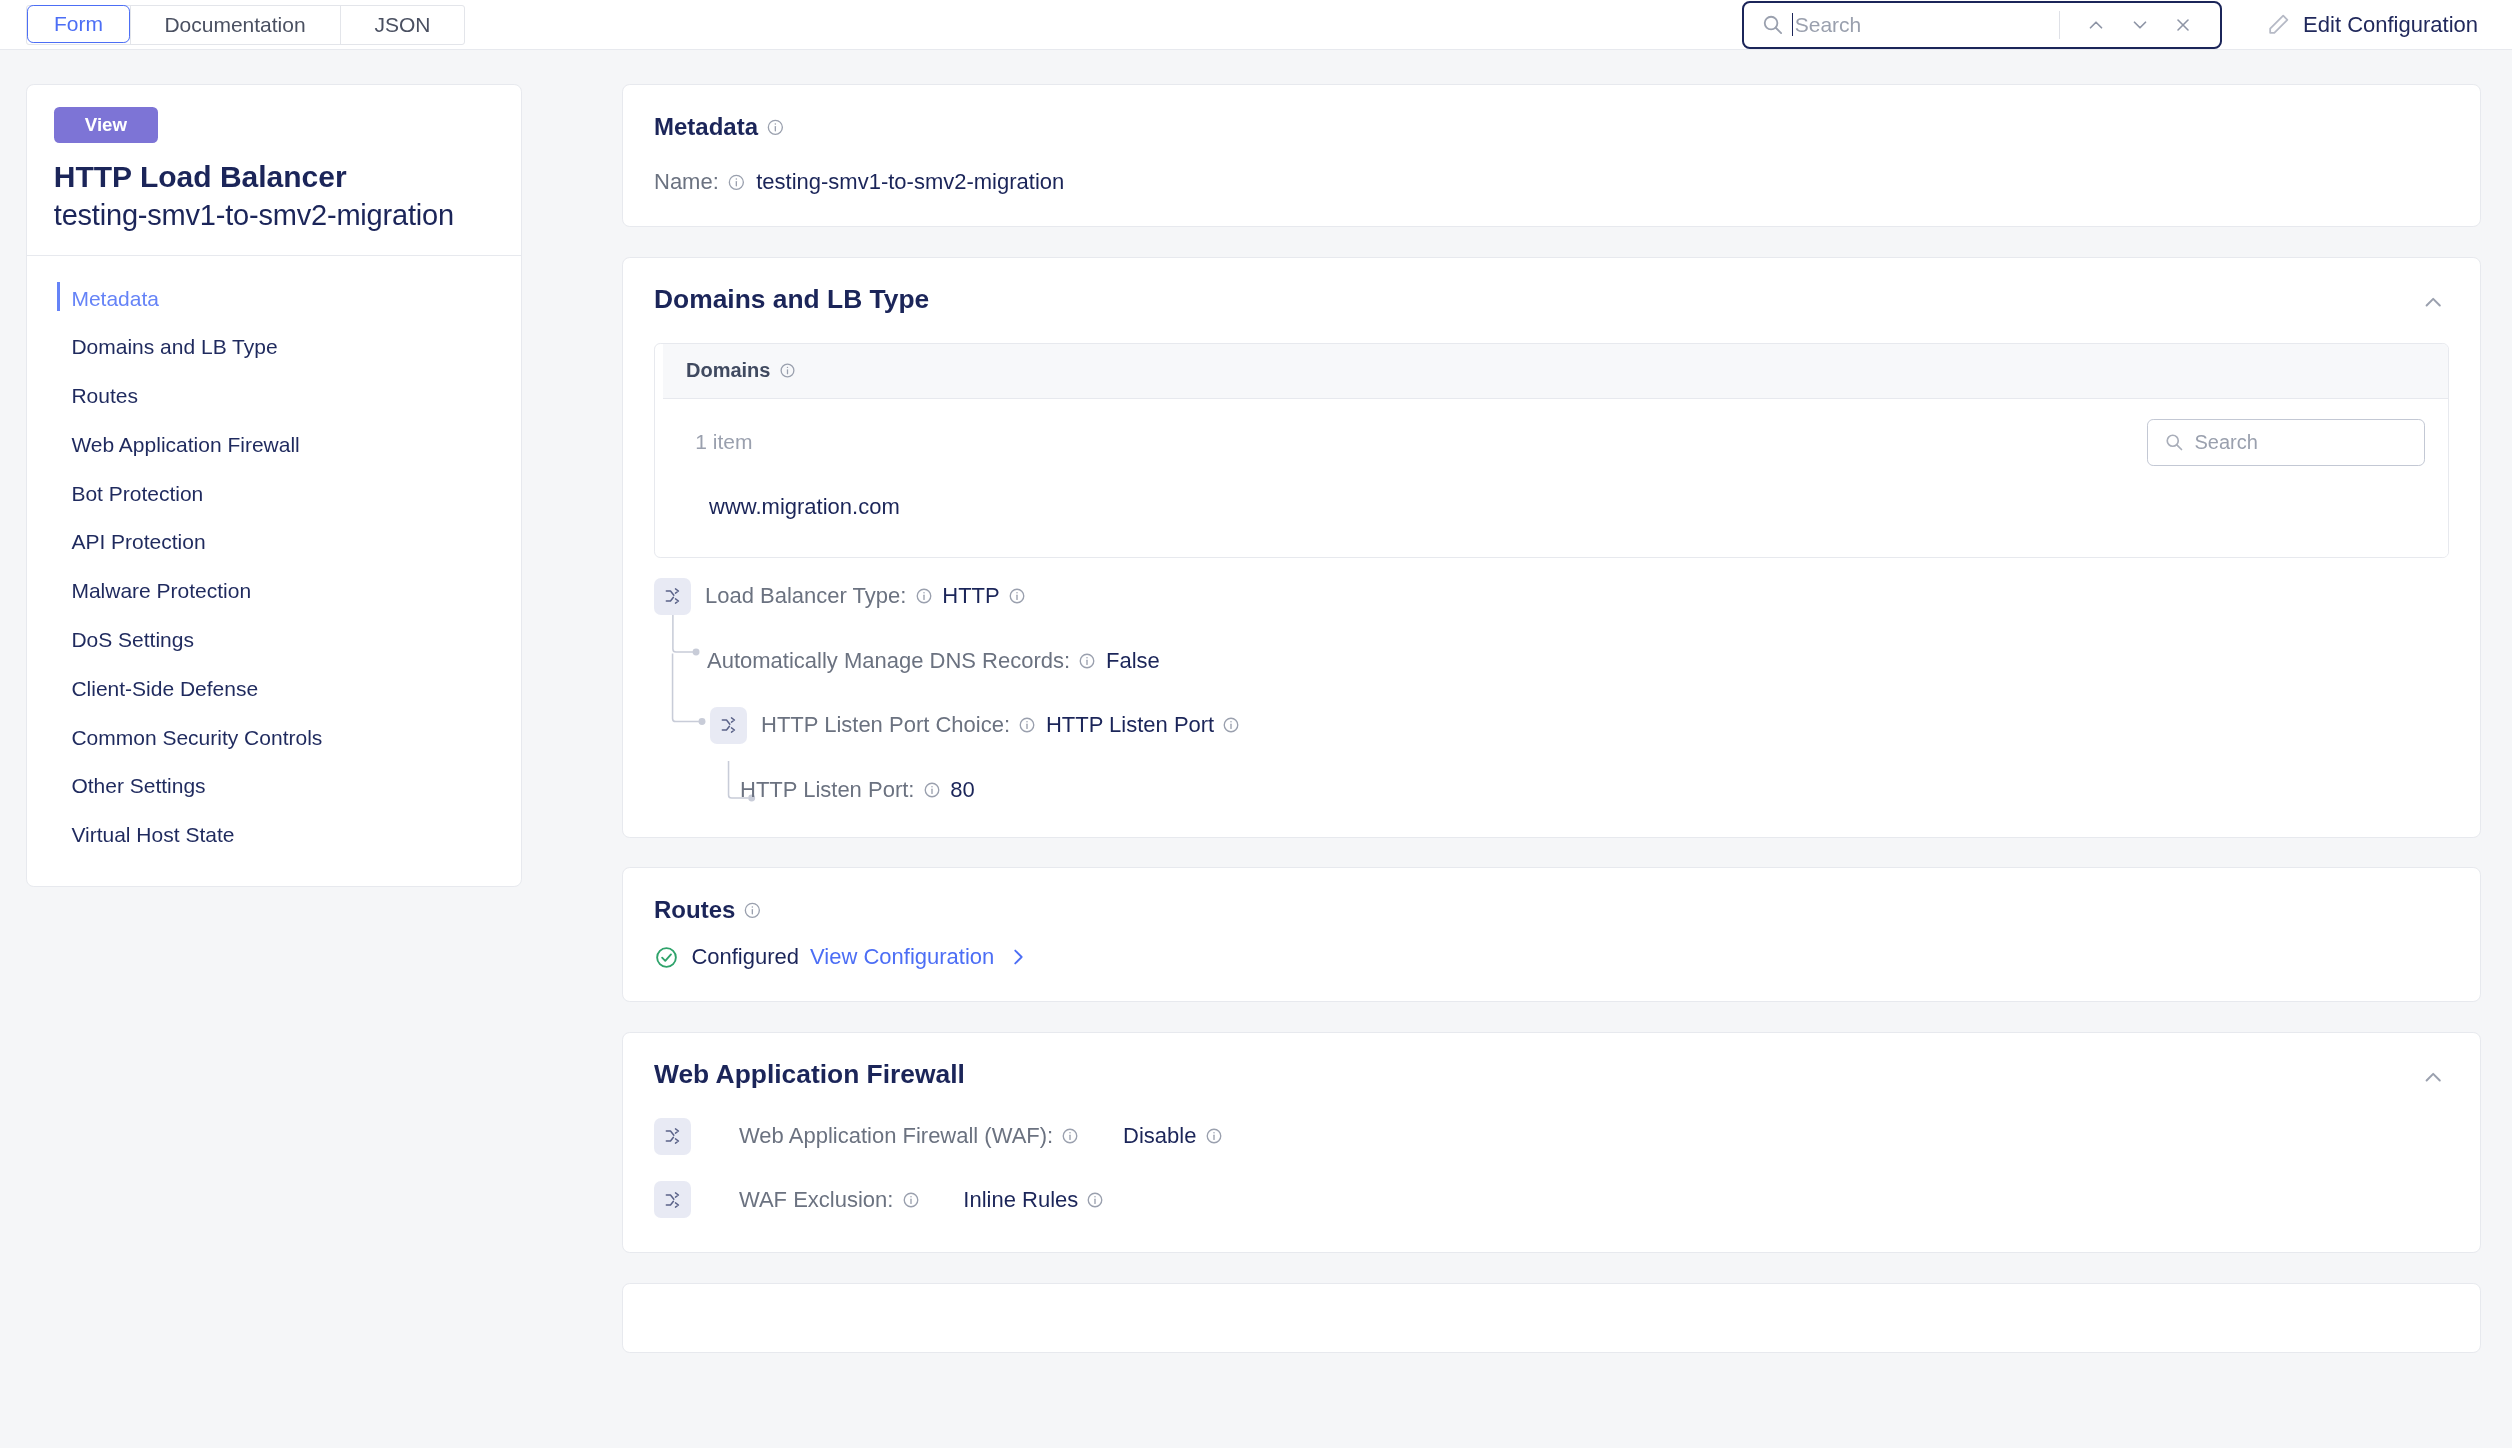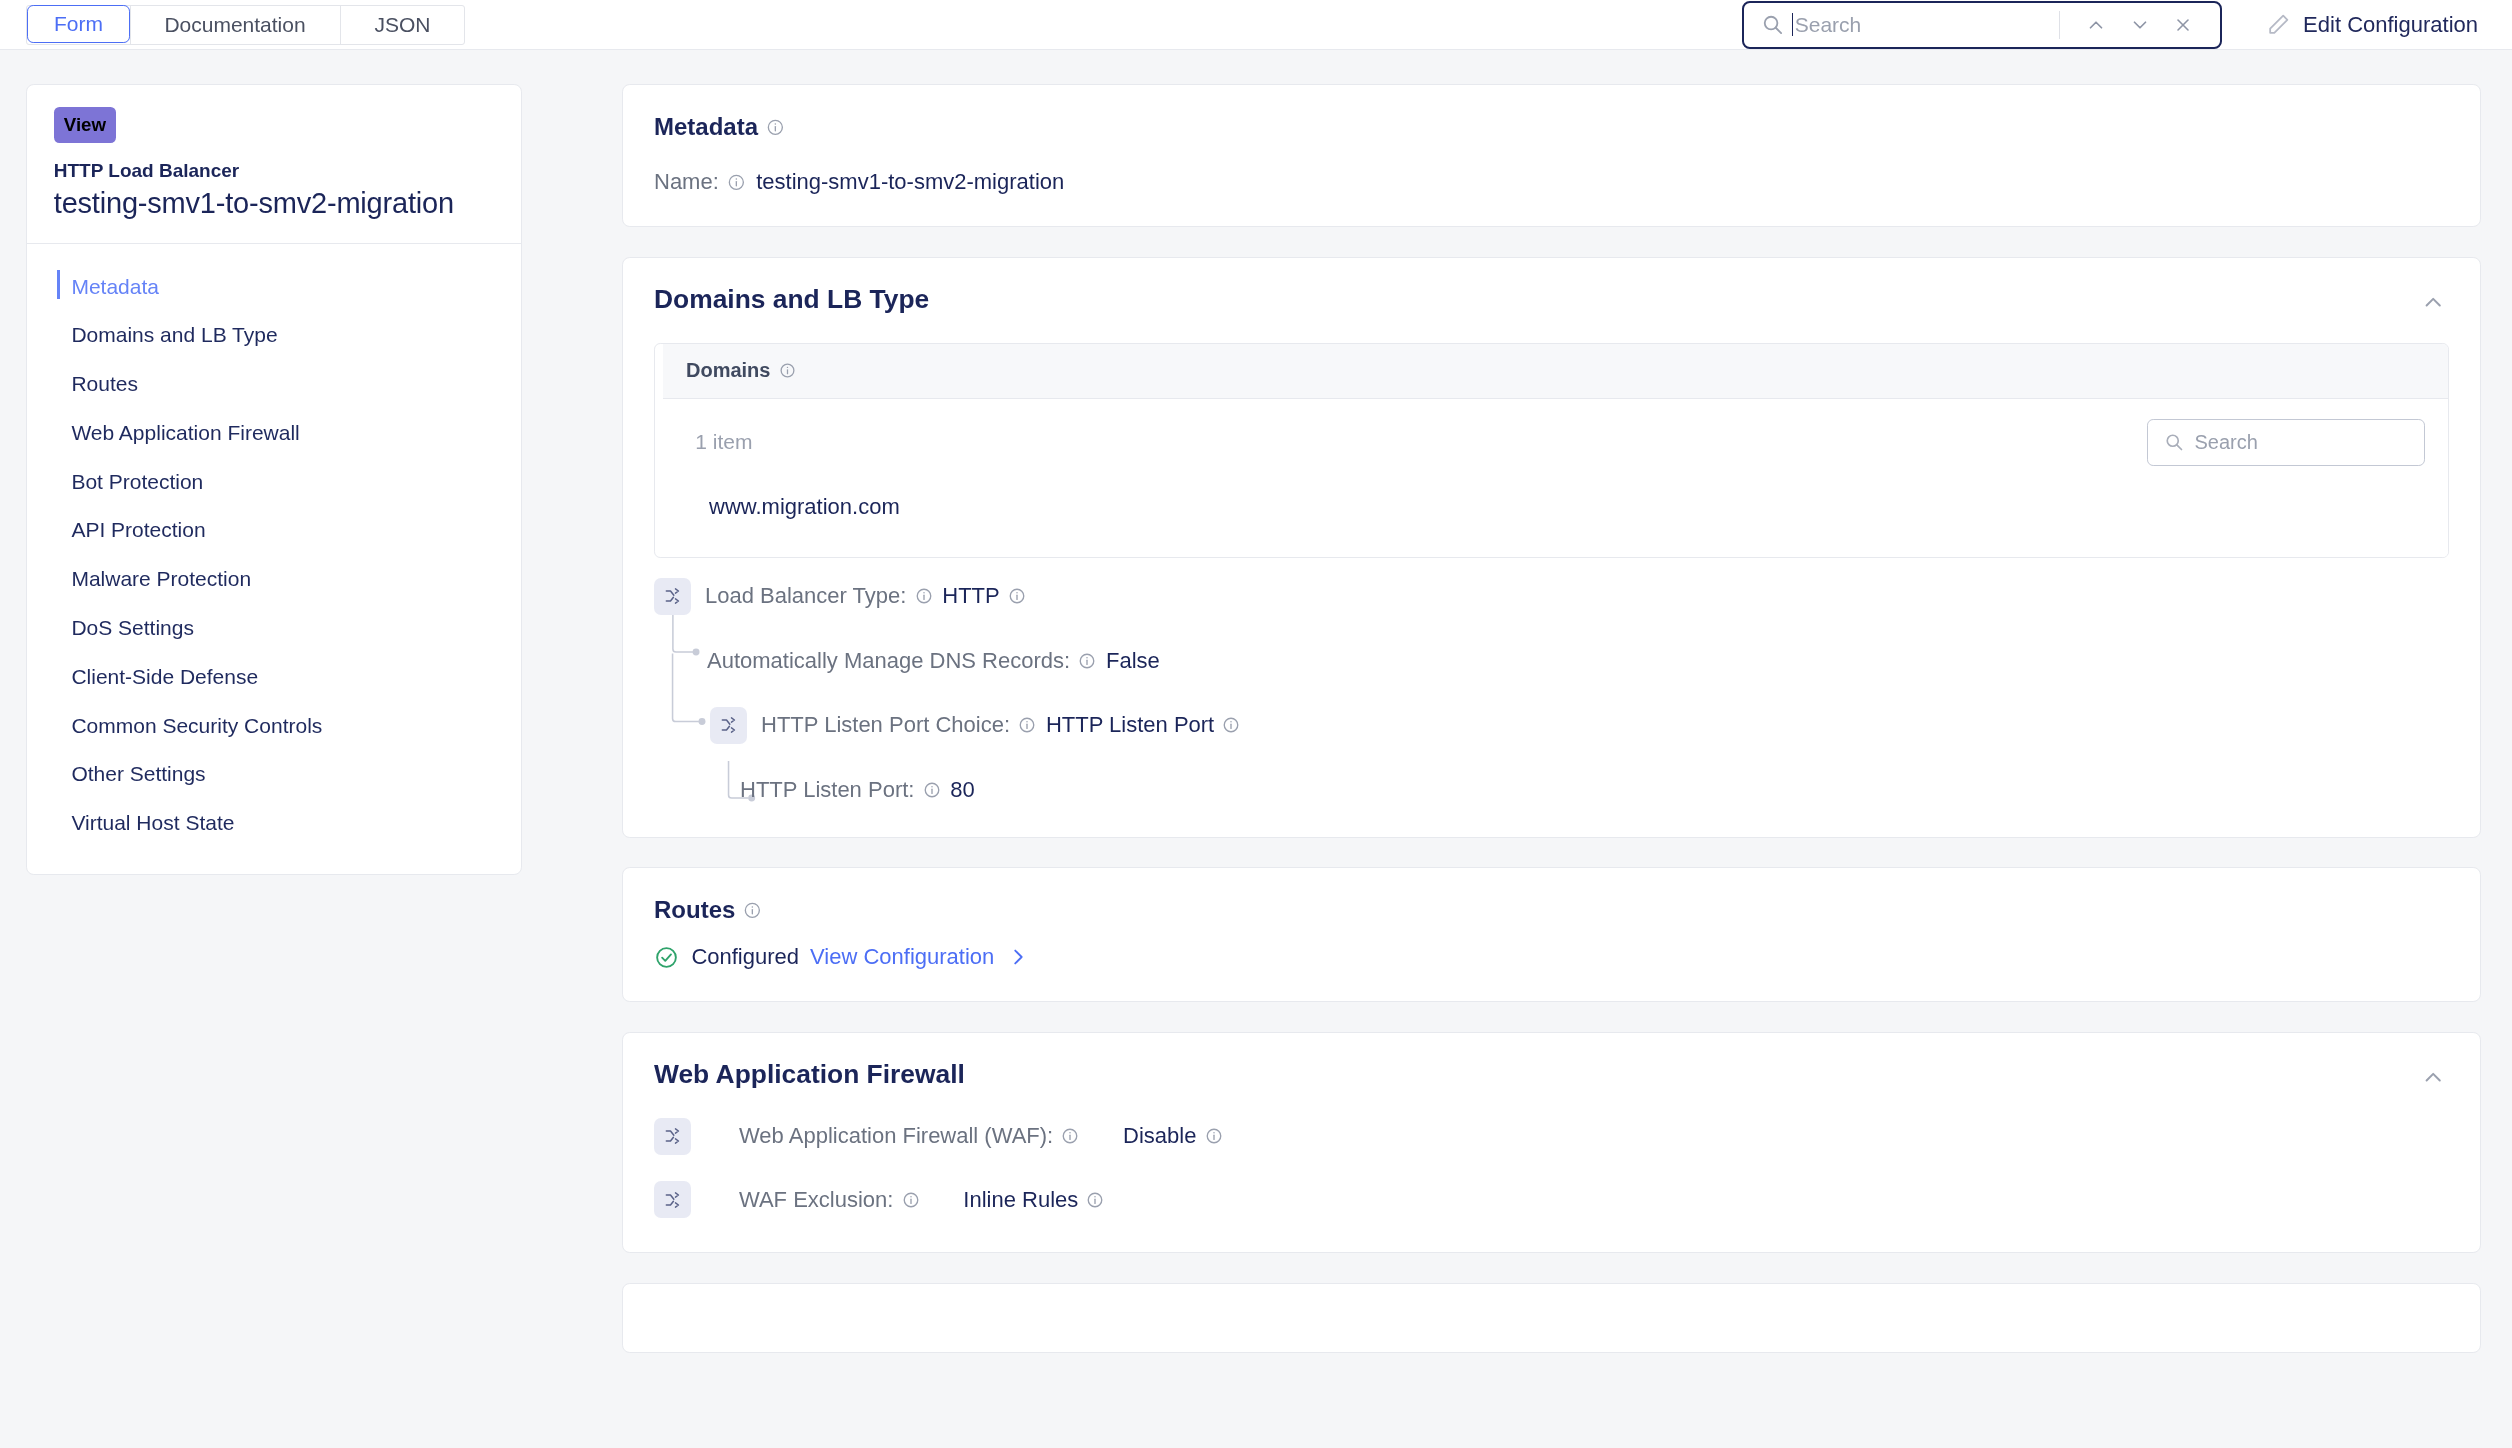--- a/index.html
+++ b/index.html
@@ -84,28 +84,28 @@
     width: 496px;
     background: #ffffff;
     border: 0.8px solid #e7e9ee;
     border-radius: 7.8px;
     overflow: hidden;
   }
   .sb-head { padding: 22px 26.4px 23px 26.4px; }
   .badge-view {
     display: inline-block;
     background: #7d74d6;
-    color: #000000;
+    color: #ffffff;
     font-size: 18.7px; font-weight: bold;
     border-radius: 5.4px;
-    padding: 7px 10px;
+    padding: 7px 31px;
     margin-bottom: 17px;
   }
   .sb-type {
-    font-size: 19px; font-weight: bold; color: #1b2559;
+    font-size: 30px; font-weight: bold; color: #1b2559;
     margin-bottom: 4.7px;
   }
   .sb-name { font-size: 29px; color: #1b2559; letter-spacing: -0.2px; }
   .sb-divider { height: 0.8px; background: #e7e9ee; }
   .sb-nav { padding: 18.7px 0 26.4px 0; }
   .sb-item {
     position: relative;
     padding: 12.4px 0 12.4px 44px;
     font-size: 21px;
     color: #1f2a5e;

